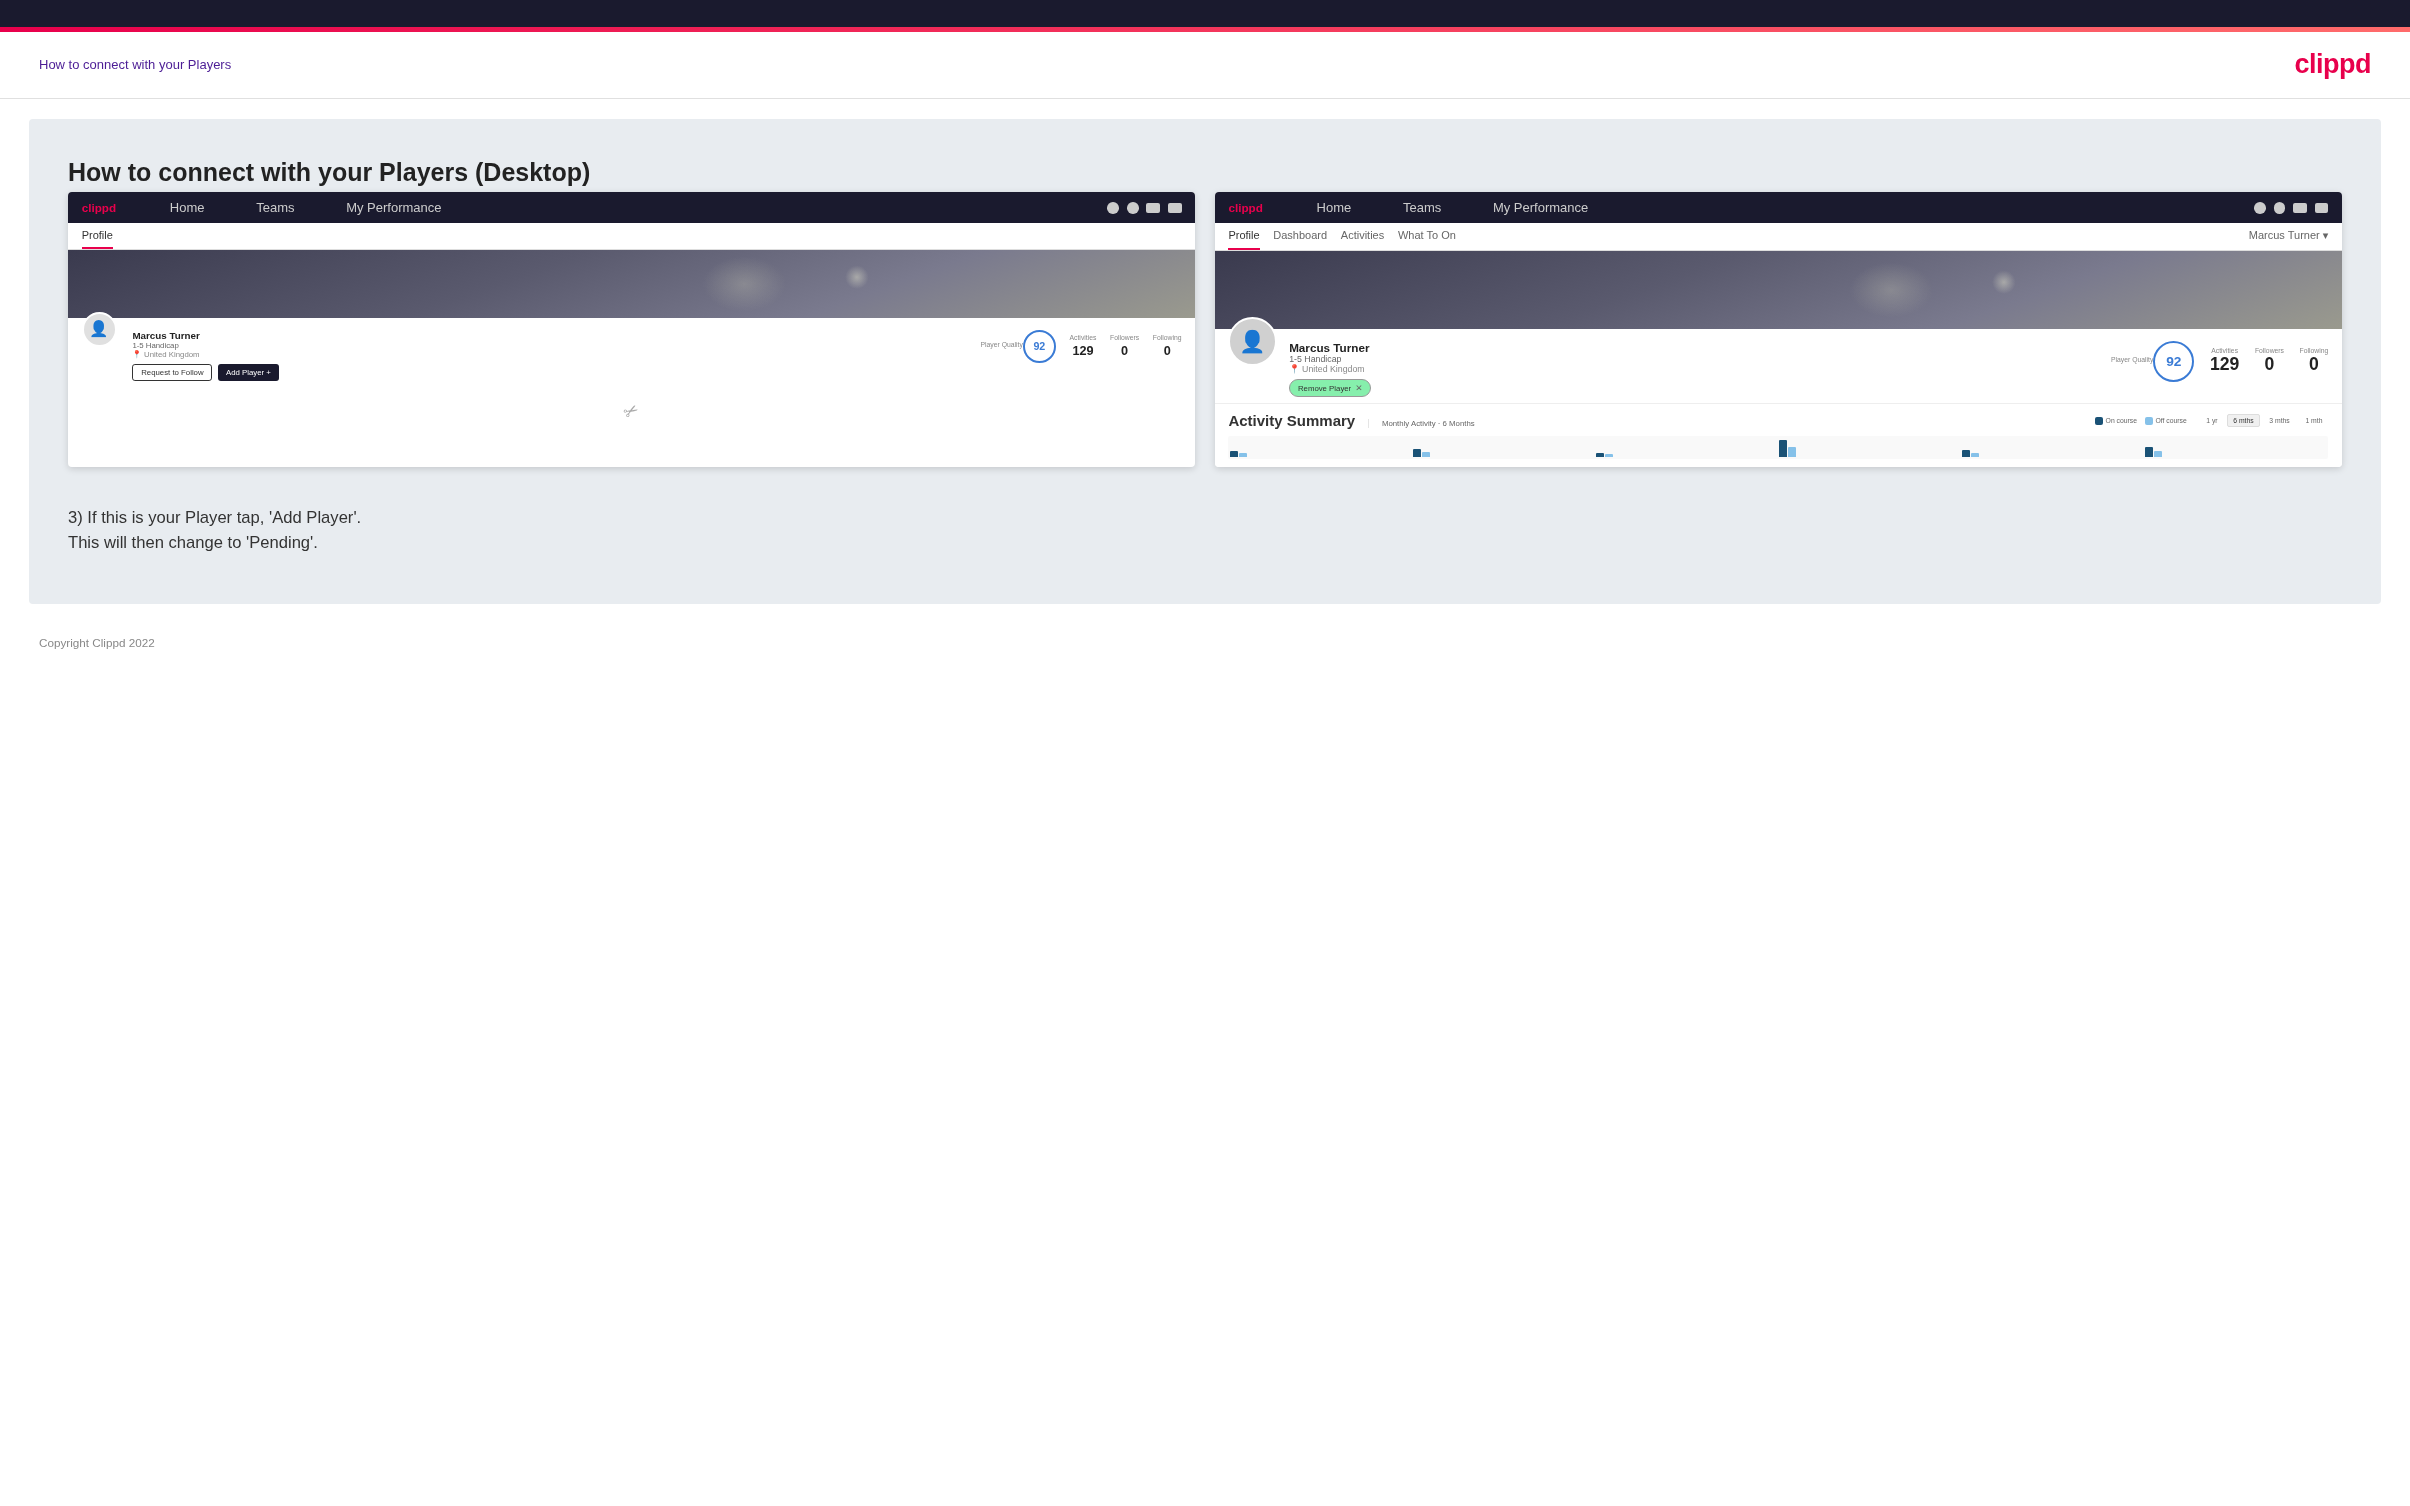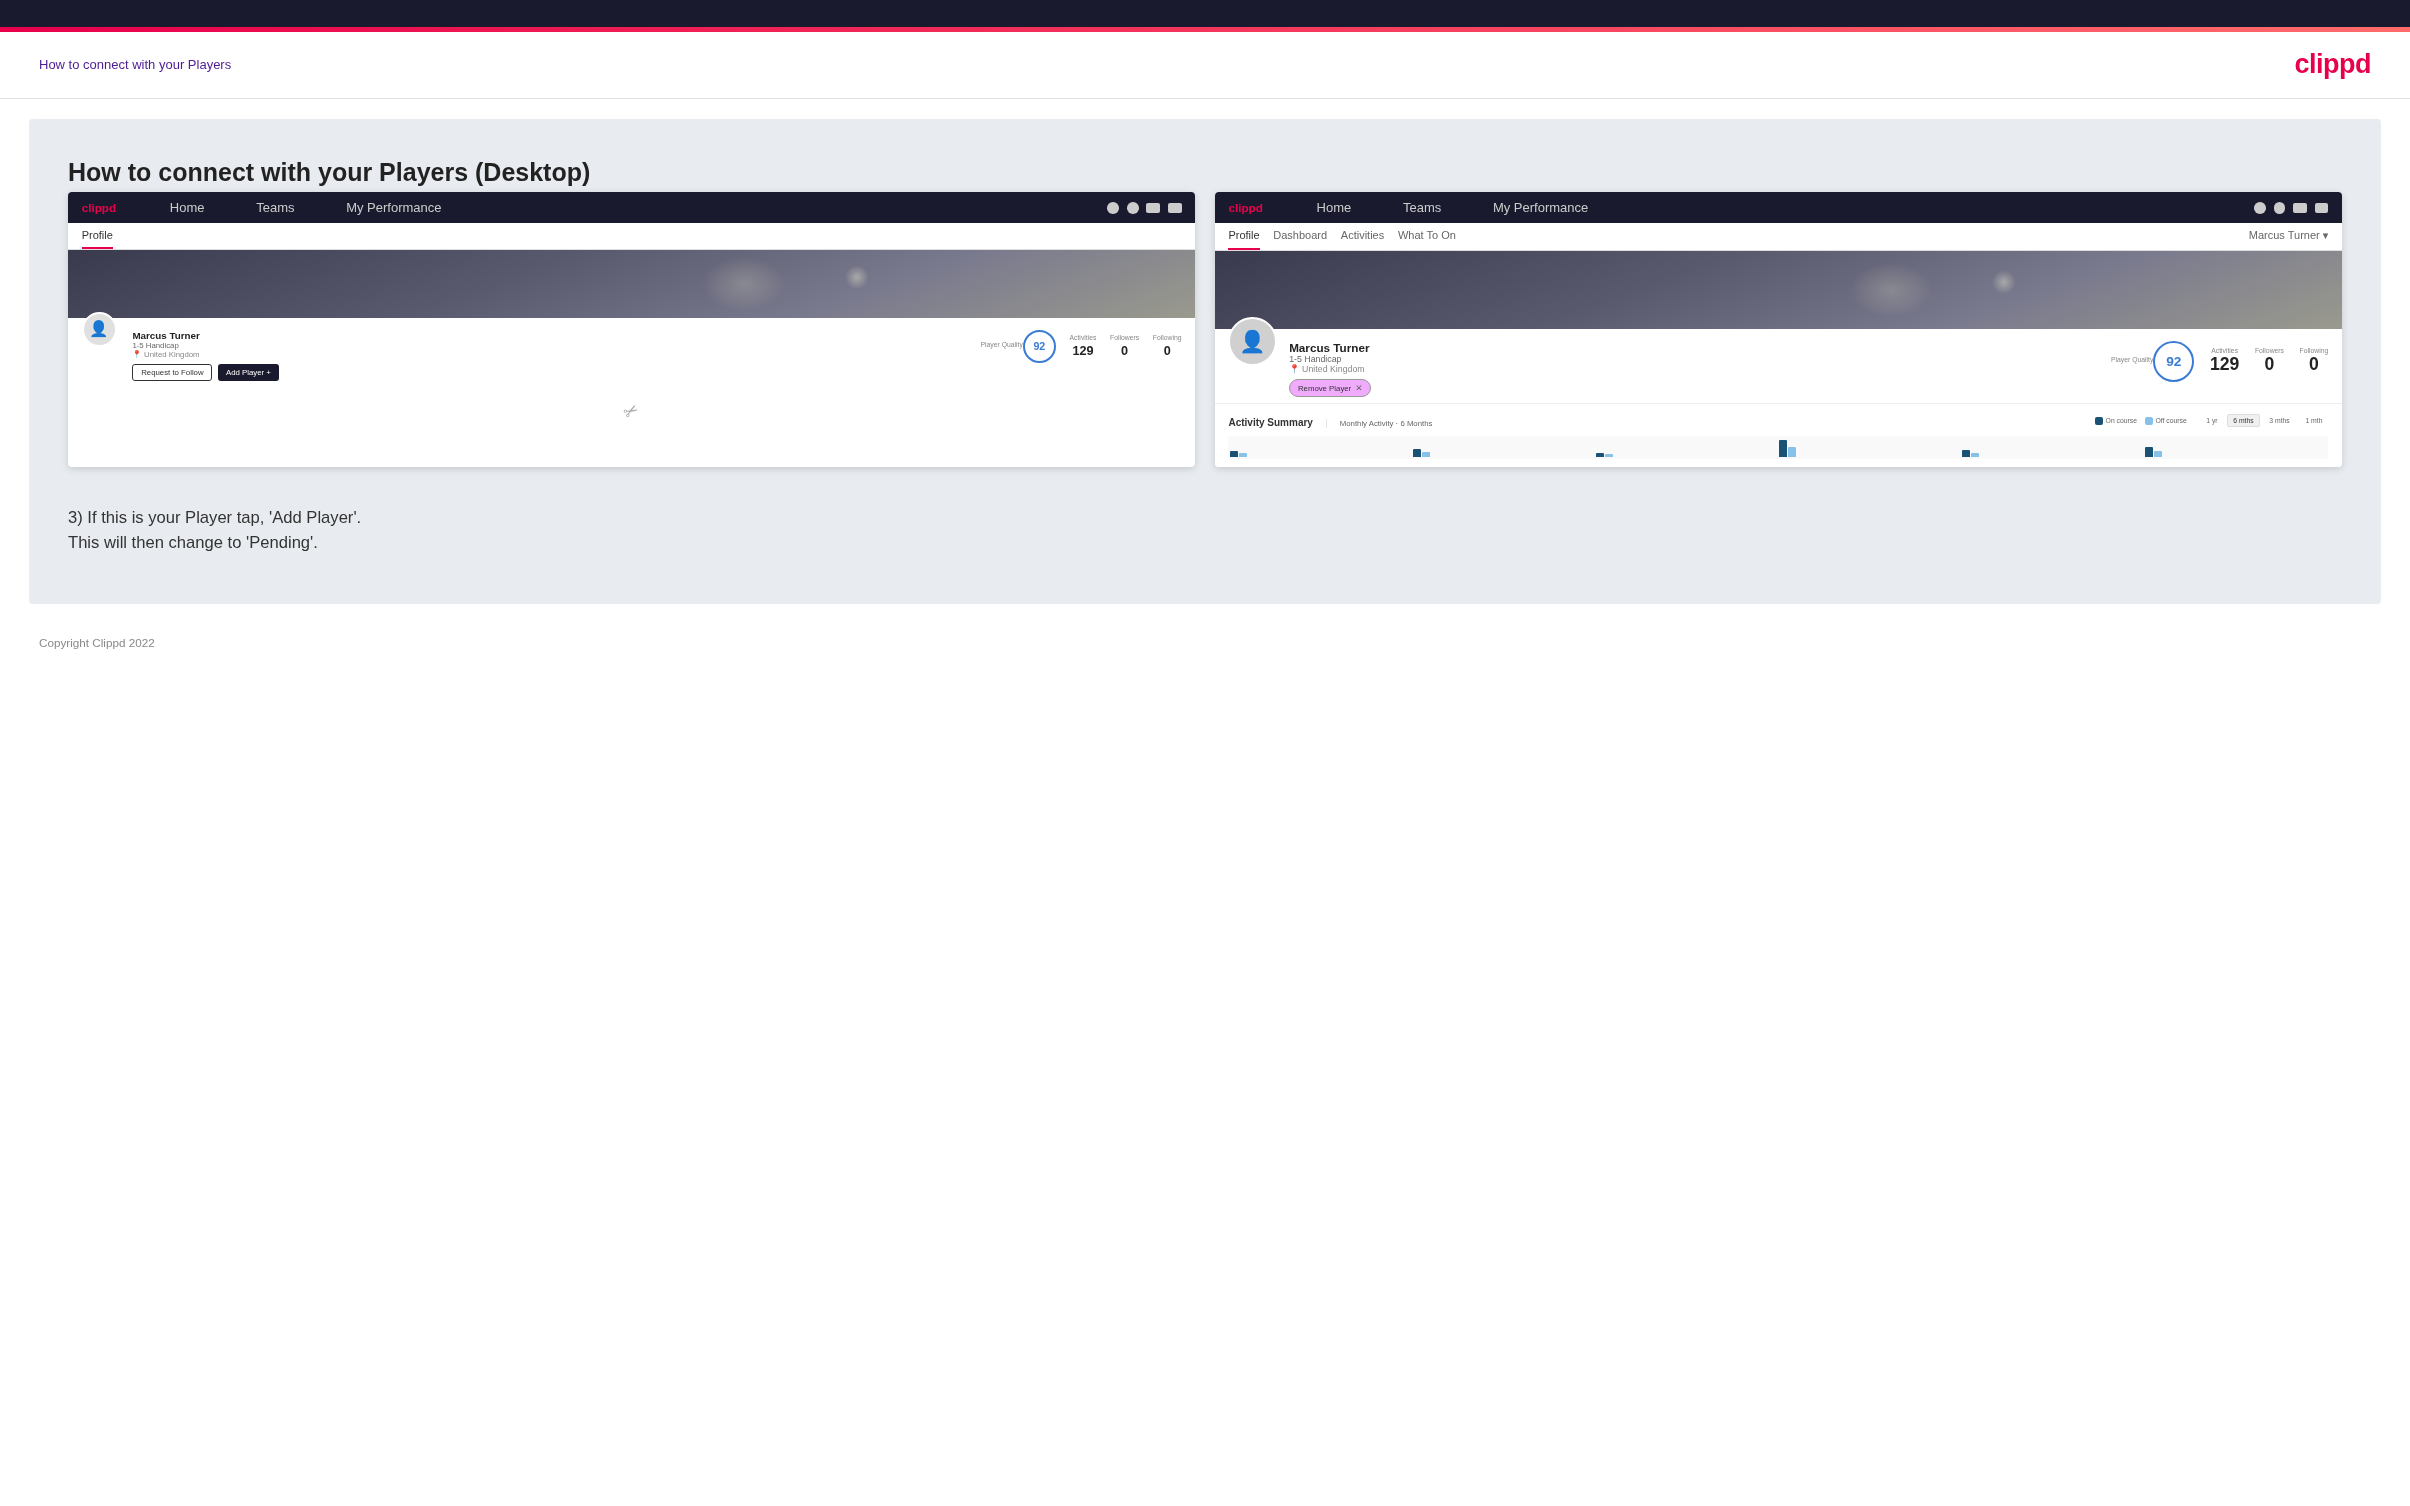--- a/index.html
+++ b/index.html
@@ -251,21 +251,21 @@
     .quality-label {
       font-size: 6.8px;
       color: #888;
       margin-bottom: 2.9px;
     }
 
     
     .btn-remove-player {
       font-size: 7.8px;
       padding: 2.9px 7.8px;
-      background: #f0abfc;
+      background: #86efac;
       color: #333;
       border: 1px solid #999;
       border-radius: 11.7px;
       cursor: pointer;
       display: flex;
       align-items: center;
       gap: 3.9px;
     }
     .btn-remove-player .x-icon {
       font-size: 8.8px;
@@ -278,21 +278,21 @@
       padding: 7.8px 13.7px;
       border-top: 1px solid #eee;
     }
     .activity-header {
       display: flex;
       justify-content: space-between;
       align-items: center;
       margin-bottom: 5.9px;
     }
     .activity-title {
-      font-size: 10px;
+      font-size: 15px;
       font-weight: 600;
       color: #333;
     }
     .activity-subtitle {
       font-size: 7.8px;
       color: #666;
     }
     .activity-legend {
       display: flex;
       gap: 7.8px;

